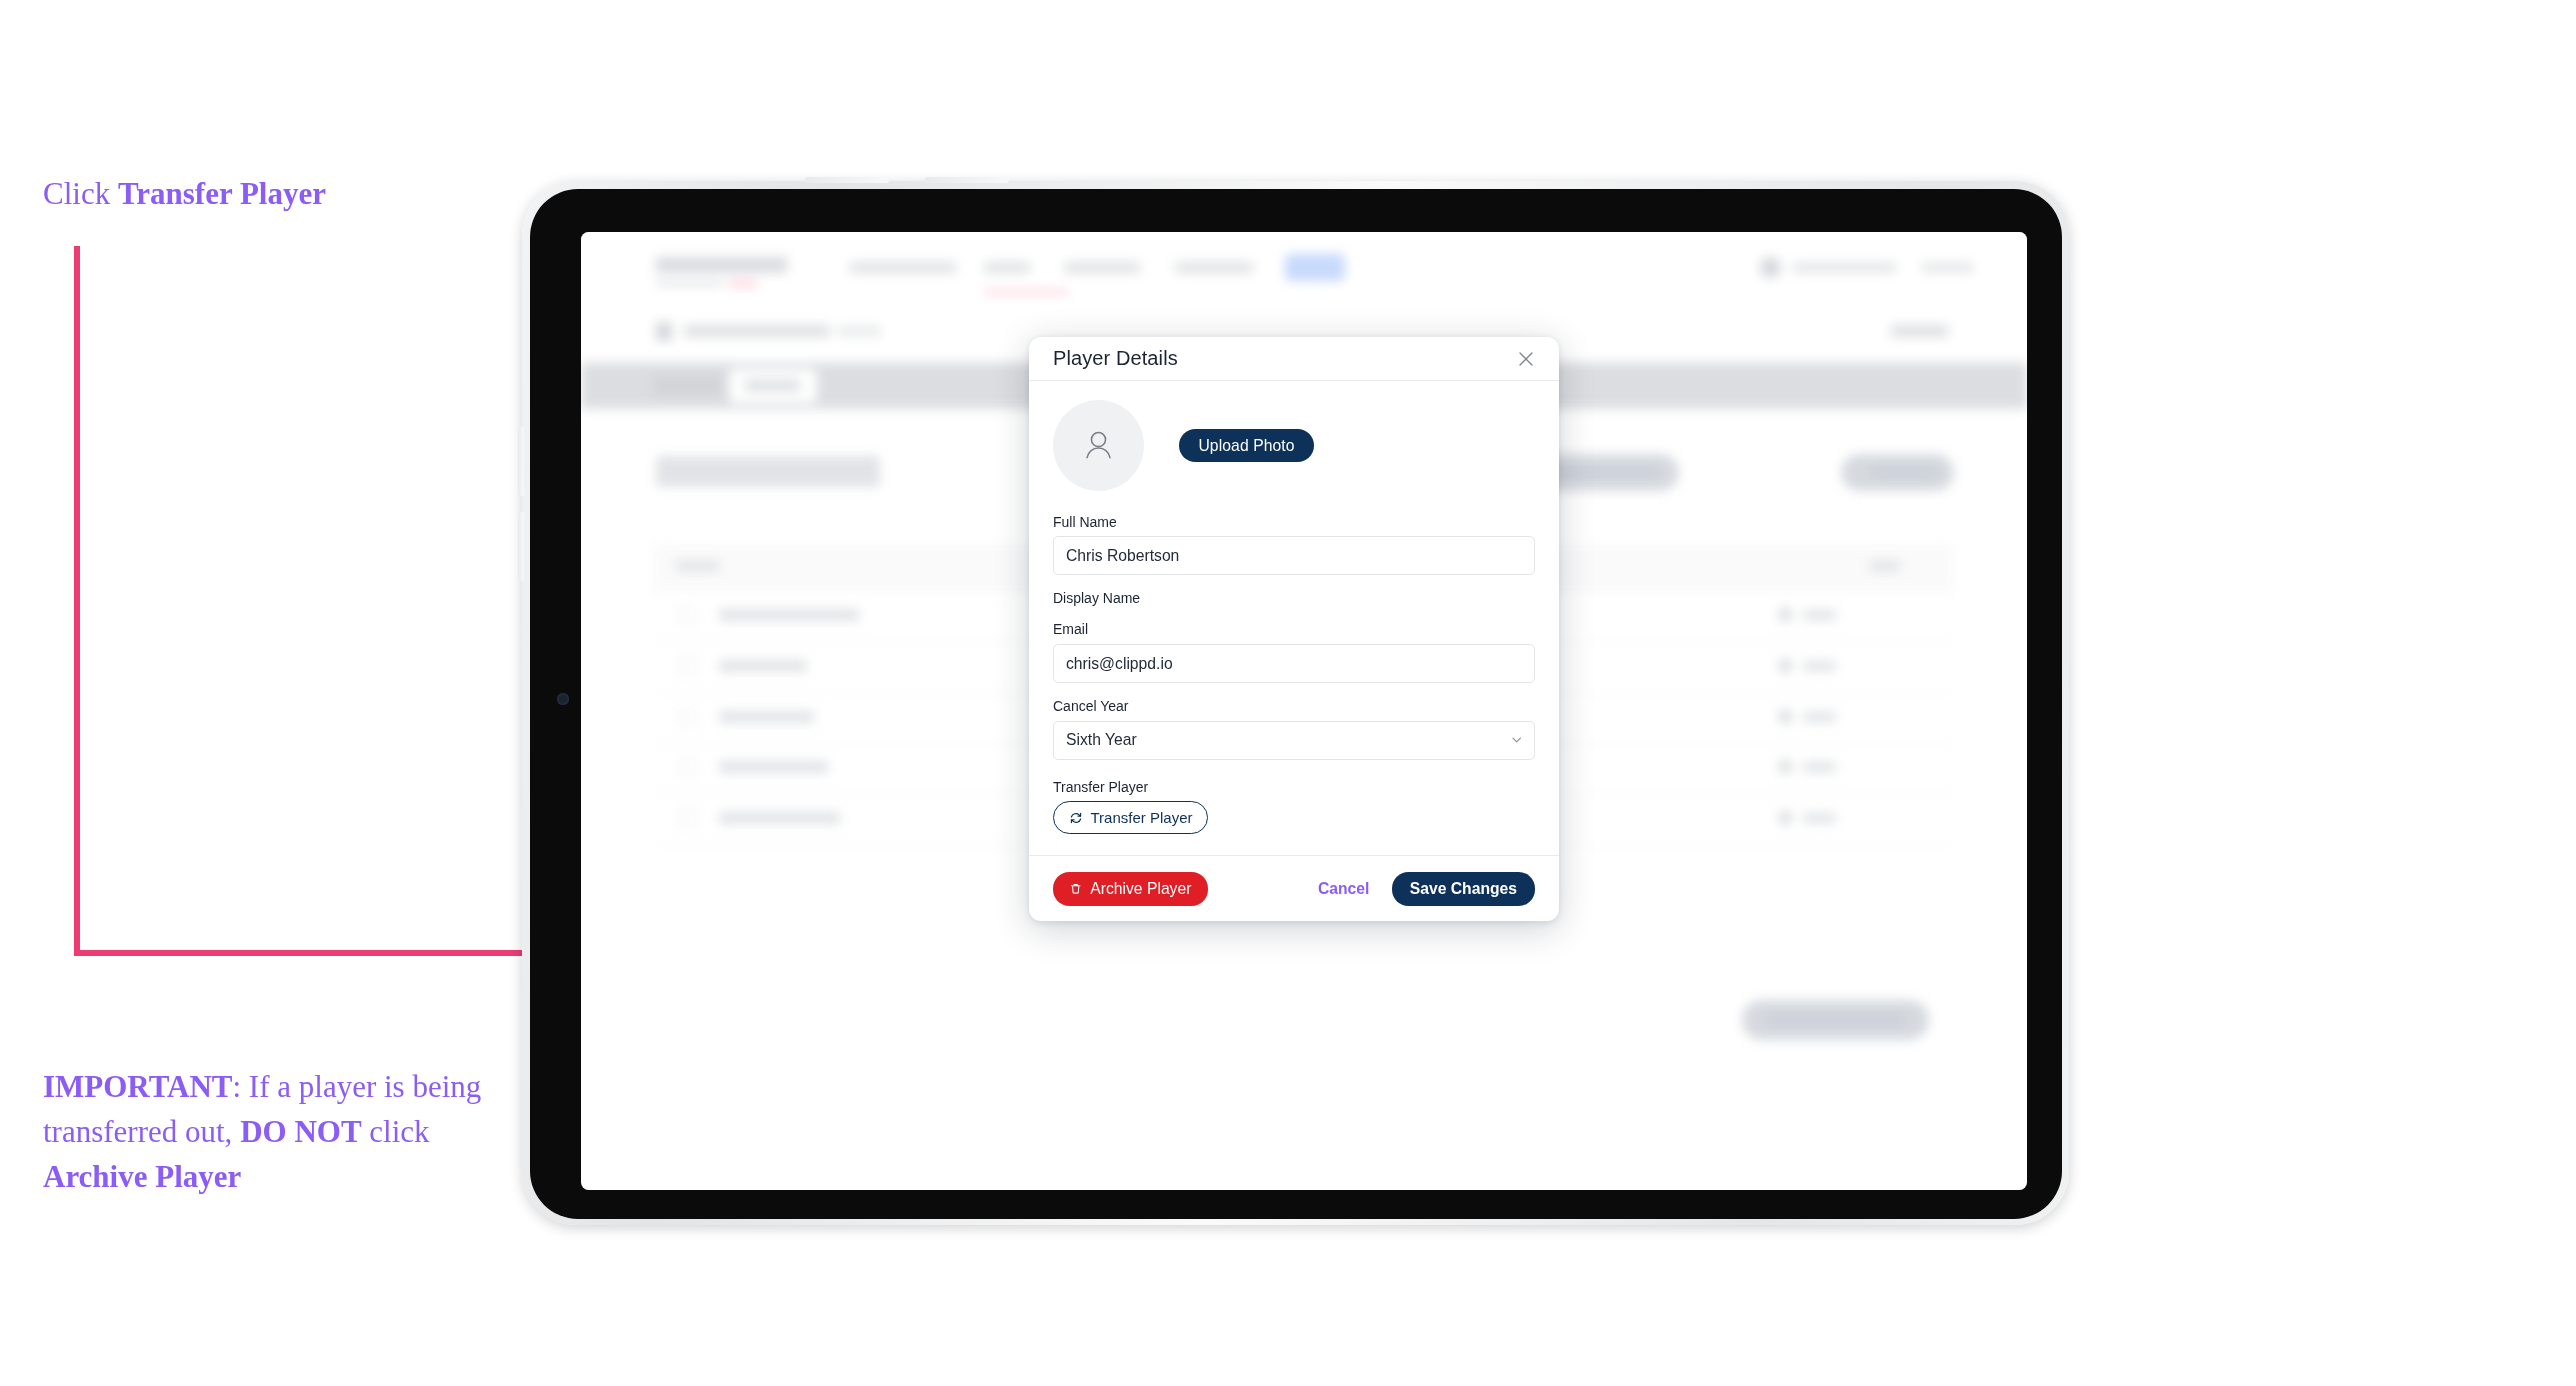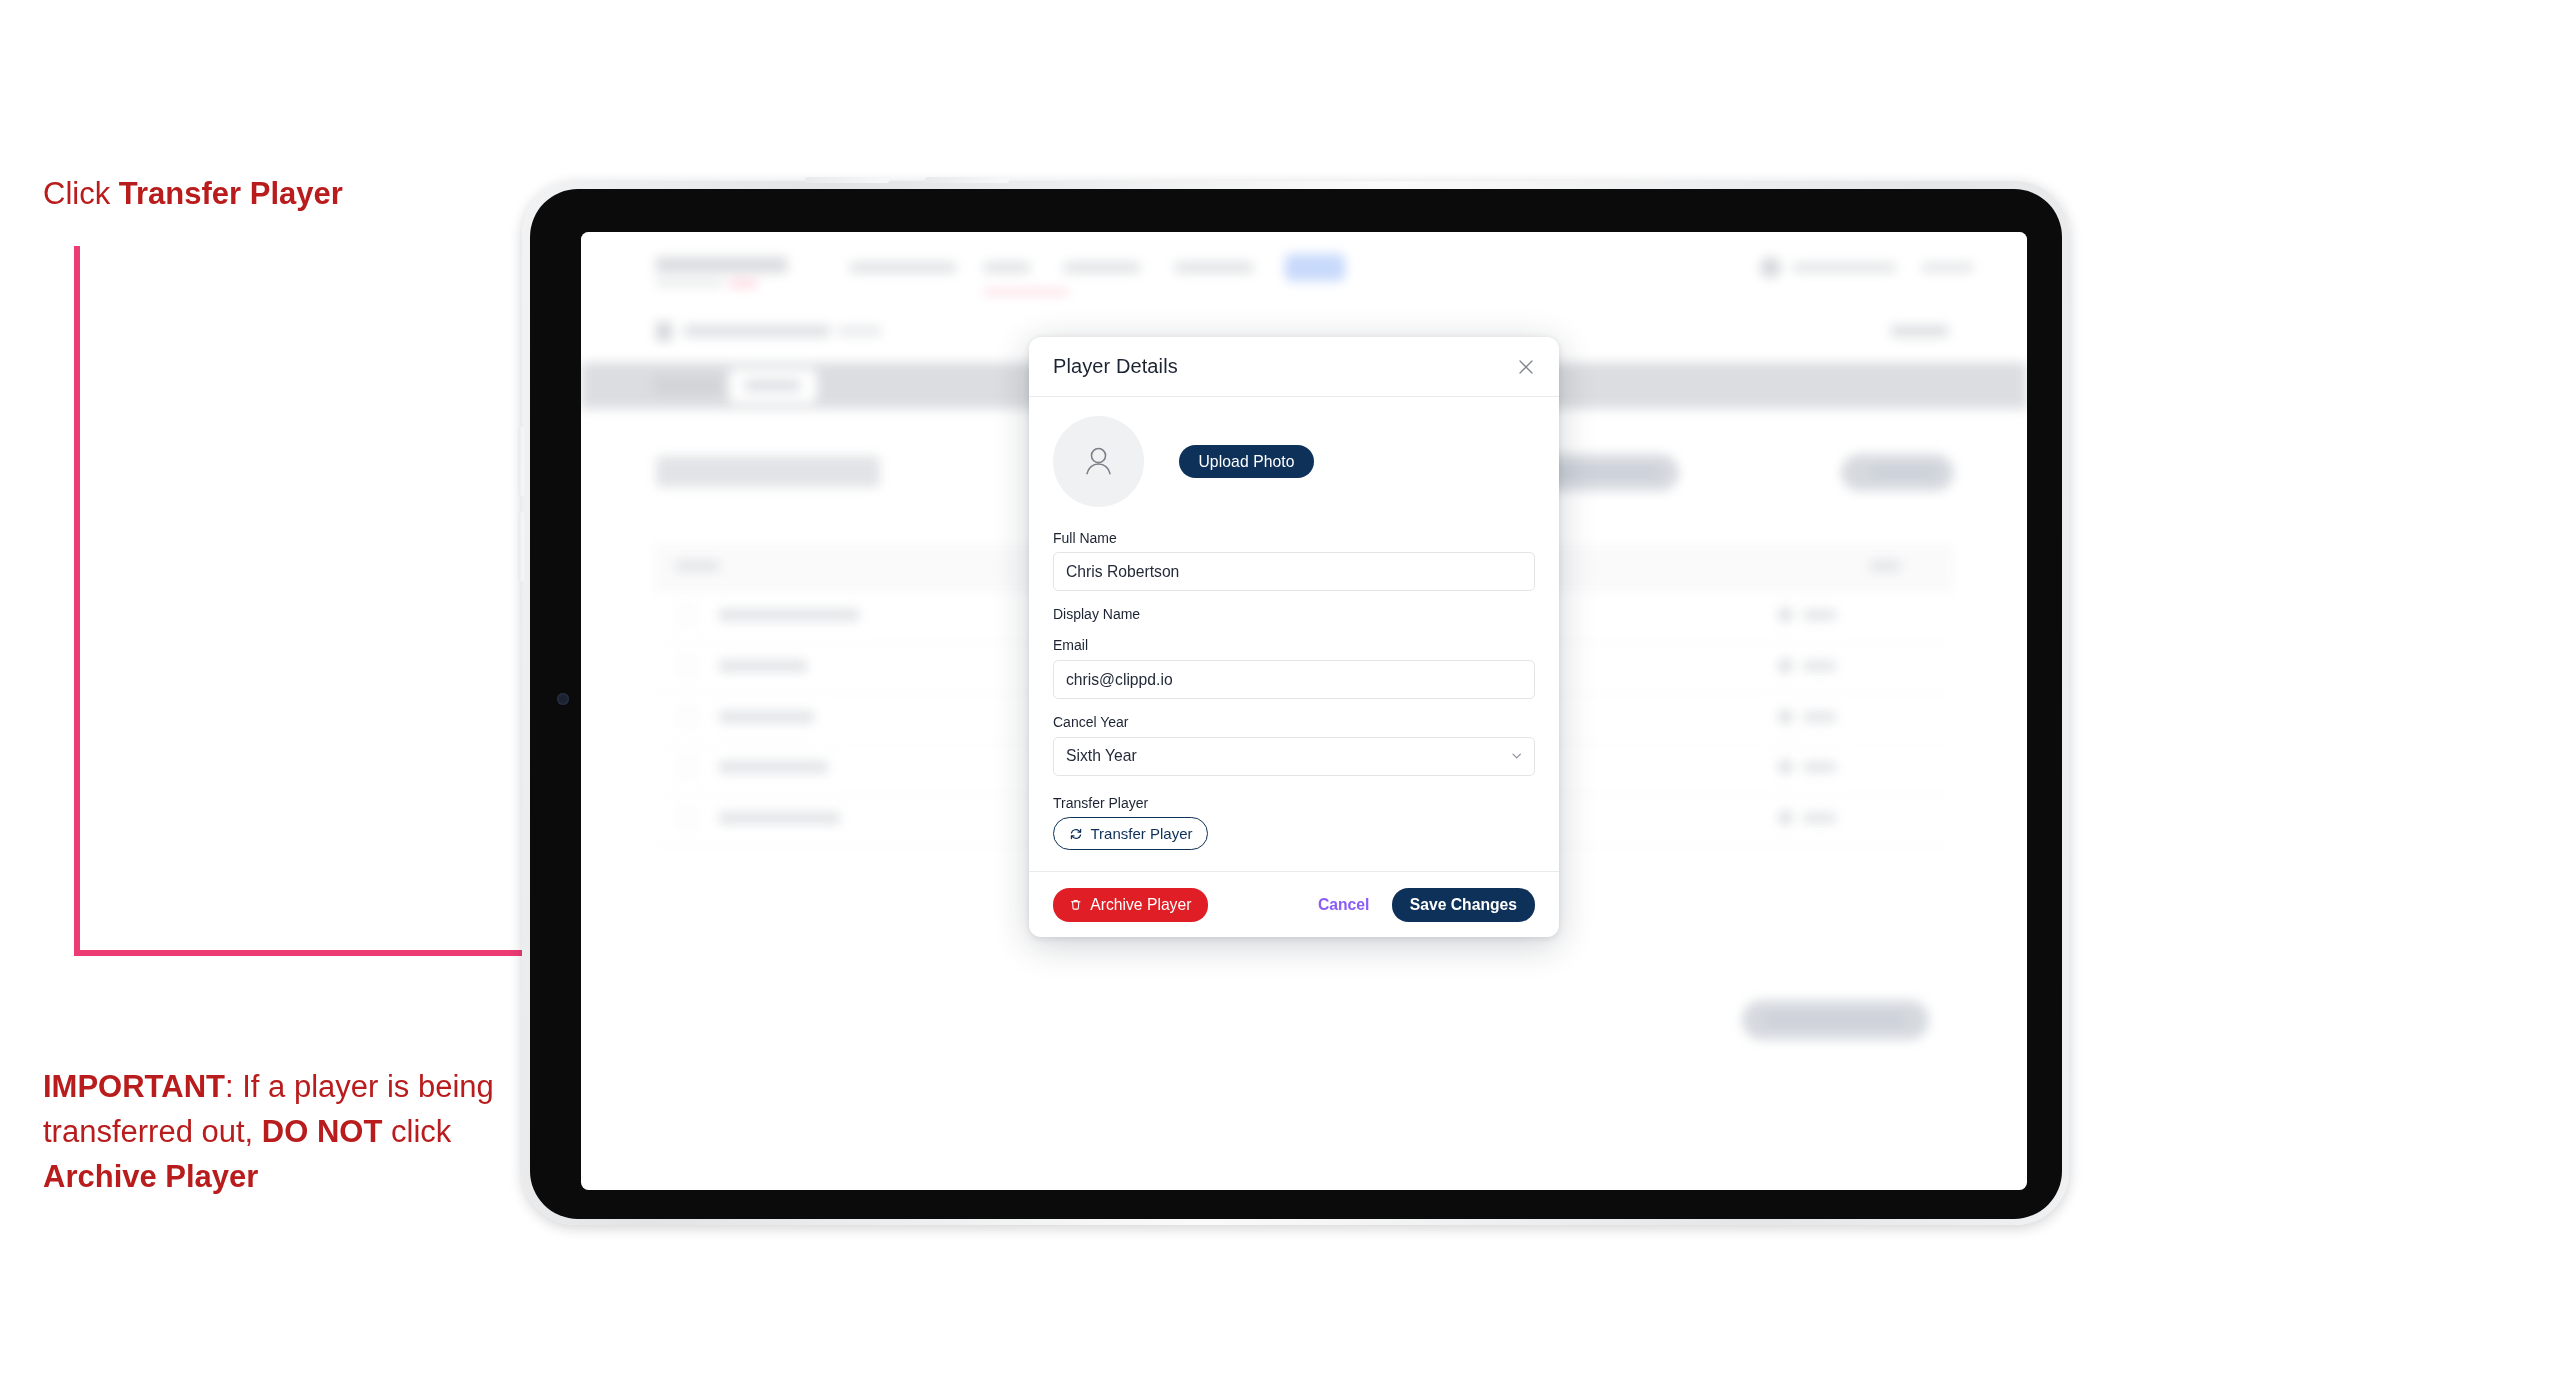--- a/index.html
+++ b/index.html
@@ -12,22 +12,22 @@
     height: 1386px;
     position: relative;
     overflow: hidden;
     font-family: "Liberation Sans", sans-serif;
     -webkit-font-smoothing: antialiased;
   }
 
   
   .annot {
     position: absolute;
-    color: #b91c1c;
-    font-family: Liberation Sans, sans-serif;
+    color: #8b5cf6;
+    font-family: Liberation Serif, serif;
   }
   #annot-top {
     left: 43px;
     top: 175px;
     font-size: 31px;
     line-height: 1.2;
     white-space: nowrap;
   }
   #annot-bottom {
     left: 43px;
@@ -353,21 +353,21 @@
     left: 1029px;
     top: 337px;
     width: 530px;
     background: #ffffff;
     border-radius: 12px;
     box-shadow: 0 7.5px 36px rgba(18,28,45,0.20), 0 1.5px 6px rgba(18,28,45,0.10);
     overflow: hidden;
     font-family: "Liberation Sans", sans-serif;
   }
   #modal-header {
-    height: 60px;
+    height: 44px;
     border-bottom: 0.7px solid #e9eaec;
     display: flex;
     align-items: center;
     justify-content: space-between;
     padding: 0 21px 0 24px;
     box-sizing: border-box;
     gap: 40px;
   }
   #modal-title {
     font-size: 20px;

